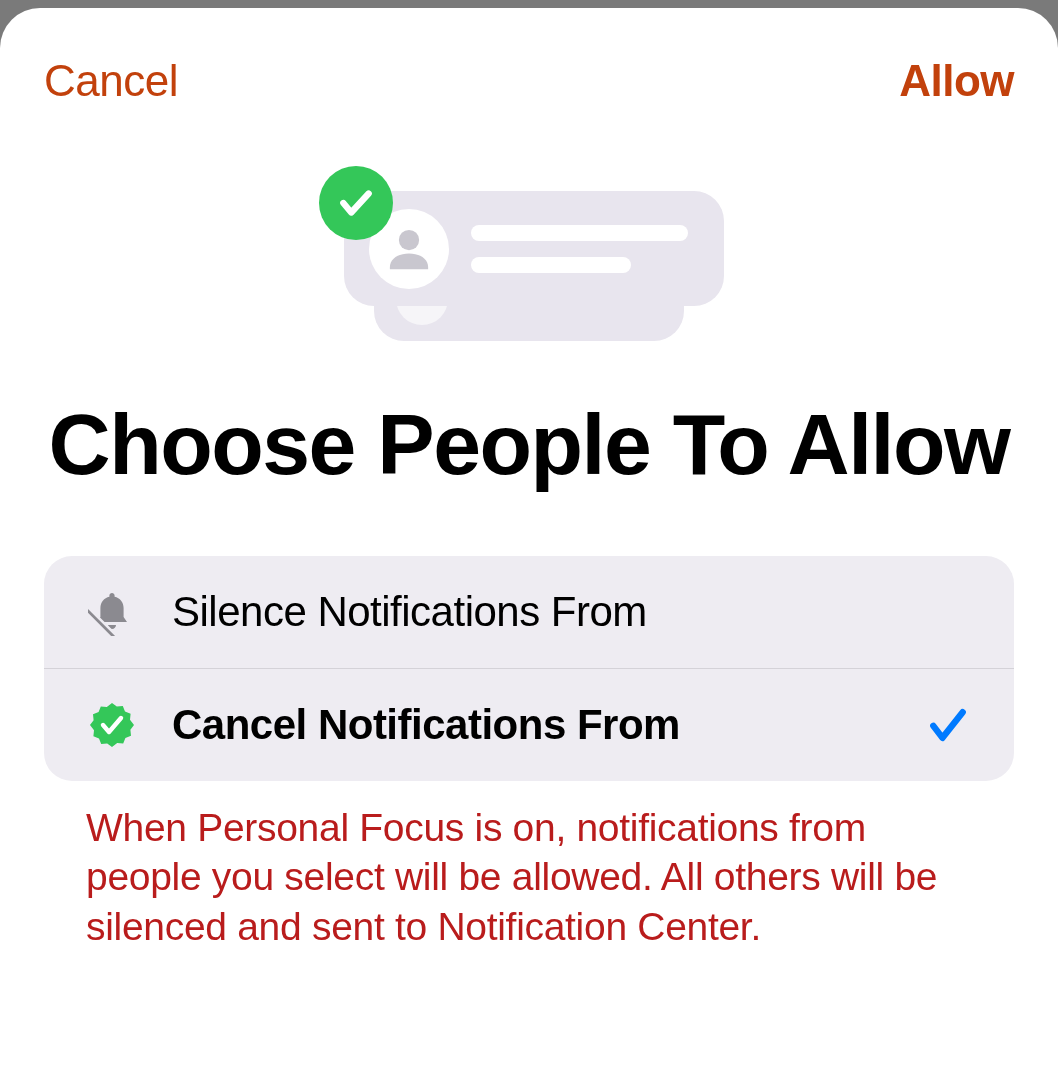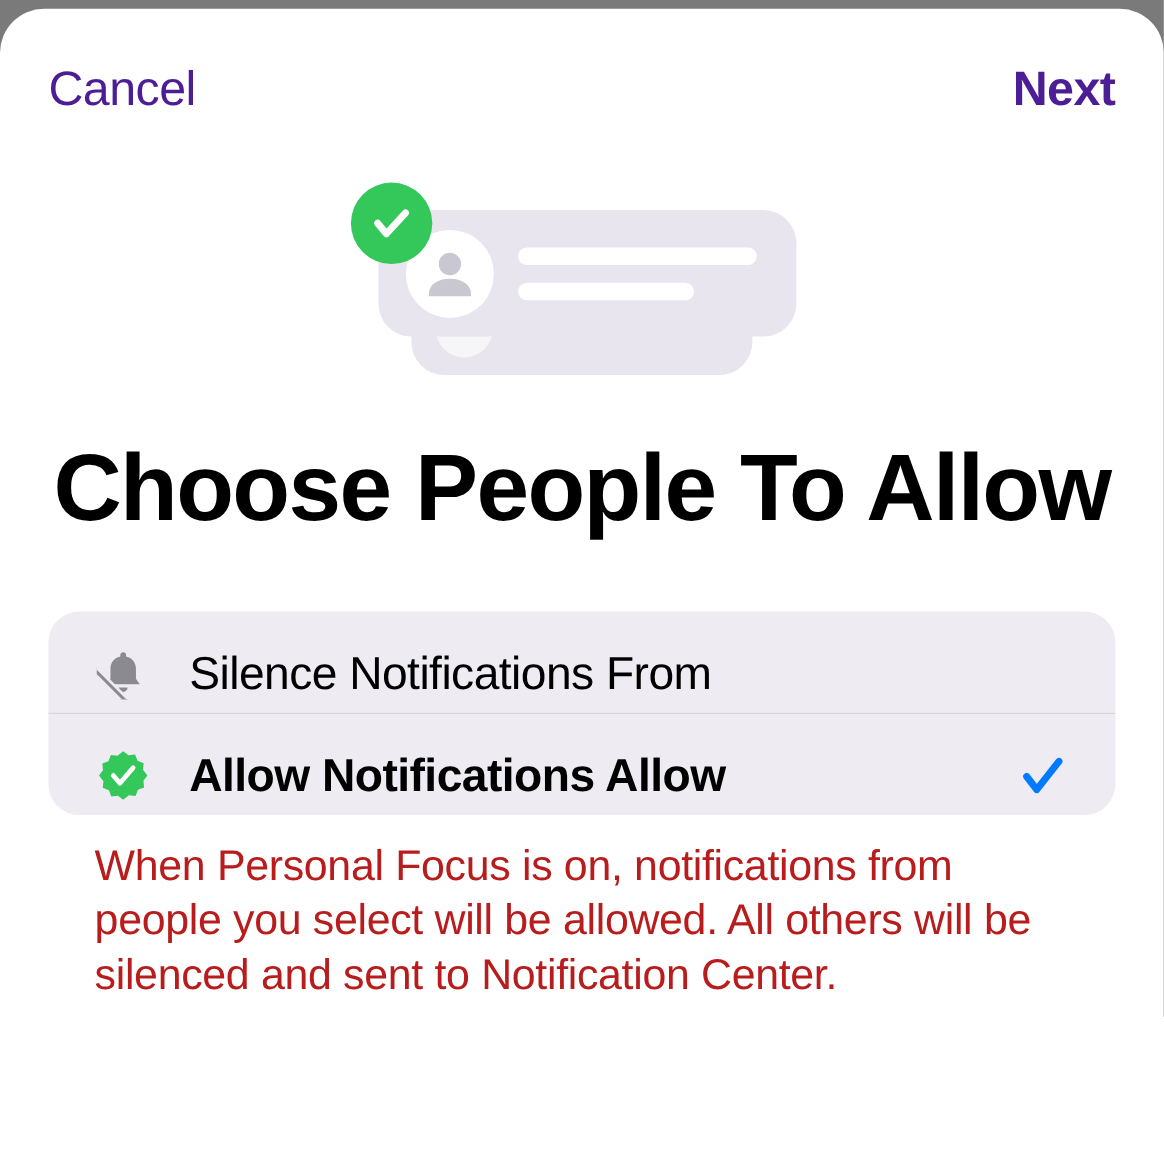--- a/index.html
+++ b/index.html
@@ -27,21 +27,21 @@
     
     .nav-bar {
       display: flex;
       justify-content: space-between;
       align-items: center;
       padding: 48px 44px 0 44px;
     }
     
     .nav-button {
       font-size: 44px;
-      color: #4c1d95;
+      color: #c2410c;
       background: none;
       border: none;
       cursor: pointer;
       letter-spacing: -0.5px;
     }
     
     .nav-button-next {
       font-weight: 600;
     }
     
@@ -166,21 +166,21 @@
     .options-container {
       margin: 64px 44px 0 44px;
       background: #eeecf2;
       border-radius: 28px;
       overflow: hidden;
     }
     
     .option-row {
       display: flex;
       align-items: center;
-      padding: 32px 44px 12px 44px;
+      padding: 32px 44px 32px 44px;
       gap: 36px;
       cursor: pointer;
     }
     
     .option-row:first-child {
       border-bottom: 1px solid #d4d2d8;
     }
     
     .option-icon {
       width: 48px;
@@ -216,21 +216,21 @@
       letter-spacing: -0.3px;
     }
   </style>
 </head>
 <body>
 
 <div class="modal-sheet">
 
   <div class="nav-bar">
     <button class="nav-button">Cancel</button>
-    <button class="nav-button nav-button-next">Next</button>
+    <button class="nav-button nav-button-next">Allow</button>
   </div>
 
   <div class="hero-section">
 
     <div class="illustration">
 
       <div class="notif-card-back">
         <div class="avatar-circle-small"></div>
         <div class="notif-line-back"></div>
       </div>
@@ -273,21 +273,21 @@
       <span class="option-label">Silence Notifications From</span>
     </div>
 
     <div class="option-row">
       <div class="option-icon">
         <svg viewBox="0 0 24 24">
           <path fill="#34C759" d="M12 1l2.4 1.8 3-0.3 1.1 2.8 2.8 1.1-0.3 3L23 12l-1.8 2.4 0.3 3-2.8 1.1-1.1 2.8-3-0.3L12 23l-2.4-1.8-3 0.3-1.1-2.8-2.8-1.1 0.3-3L1 12l1.8-2.4-0.3-3 2.8-1.1 1.1-2.8 3 0.3L12 1z"></path>
           <polyline points="7.5 12 10.5 15.5 16.5 8.5" fill="none" stroke="#ffffff" stroke-width="2.2" stroke-linecap="round" stroke-linejoin="round"></polyline>
         </svg>
       </div>
-      <span class="option-label option-label-selected">Allow Notifications Allow</span>
+      <span class="option-label option-label-selected">Cancel Notifications From</span>
       <div class="option-check">
         <svg viewBox="0 0 24 24" fill="none" stroke="#007AFF" stroke-width="3.5" stroke-linecap="round" stroke-linejoin="round">
           <polyline points="4 12.5 9 19 20 5"></polyline>
         </svg>
       </div>
     </div>
 
   </div>
 
   <p class="footer-text">When Personal Focus is on, notifications from people you select will be allowed. All others will be silenced and sent to Notification Center.</p>

